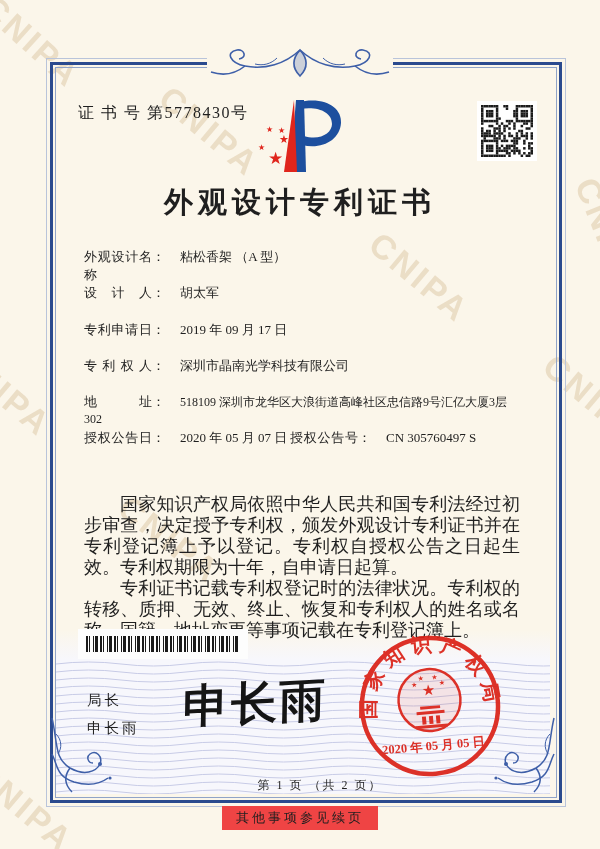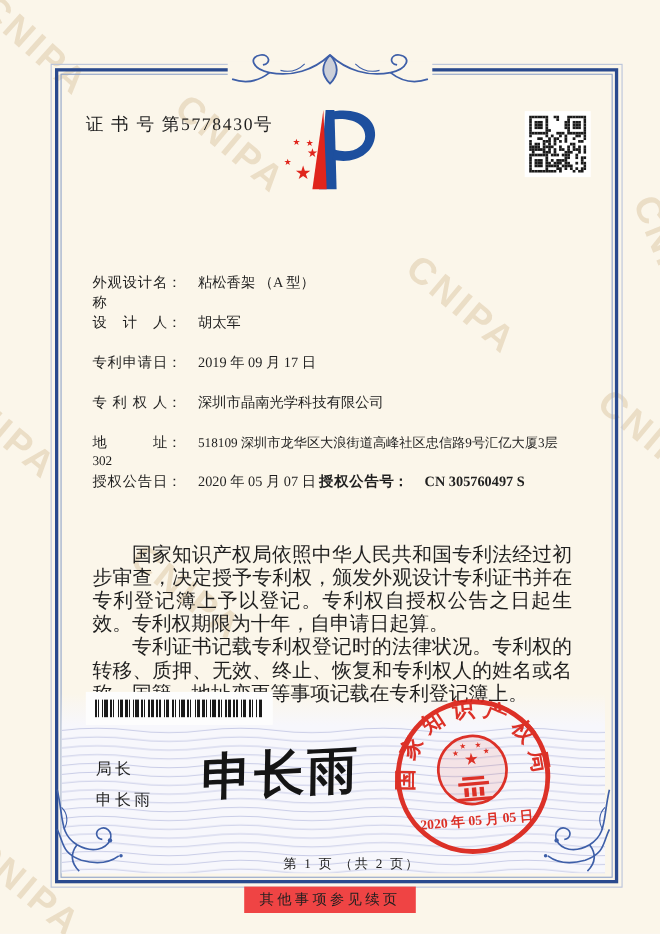--- a/index.html
+++ b/index.html
@@ -23,21 +23,21 @@
   .qr-box svg{position:absolute;left:4px;top:4px;}
   .title{position:absolute;left:0;top:183px;width:600px;text-align:center;
          font-size:29px;font-weight:bold;letter-spacing:5px;}
   
   .fields{position:absolute;left:84px;top:248px;width:440px;font-size:13px;}
   .row{position:relative;height:36.3px;}
   .lbl{display:inline-block;width:68px;text-align:justify;text-align-last:justify;
        vertical-align:top;}
   .val{margin-left:15px;}
   .val-sm{font-size:12px;letter-spacing:0;}
-  .grp2{position:absolute;left:206px;top:0;font-weight:bold;}
+  .grp2{position:absolute;left:206px;top:0;}
   
   .body-text{position:absolute;left:84px;top:494px;width:436px;font-size:18px;
              line-height:21px;text-align:justify;}
   .body-text p{margin:0;text-indent:2em;}
   
   .barcode-box{position:absolute;left:78px;top:629px;width:170px;height:30px;background:#fdfdfd;}
   .barcode{position:absolute;left:8px;top:7px;width:154px;height:16px;
     background:repeating-linear-gradient(90deg,#1a1a1a 0 2px,transparent 2px 3px,
       #1a1a1a 3px 4px,transparent 4px 7px,#1a1a1a 7px 8px,transparent 8px 9px,
       #1a1a1a 9px 12px,transparent 12px 14px);}
@@ -366,20 +366,21 @@
           <rect x="49.52" y="29.71" width="2.48" height="2.48"></rect>
           <rect x="49.52" y="32.19" width="2.48" height="2.48"></rect>
           <rect x="49.52" y="37.14" width="2.48" height="2.48"></rect>
           <rect x="49.52" y="42.10" width="2.48" height="2.48"></rect>
           <rect x="49.52" y="44.57" width="2.48" height="2.48"></rect>
           <rect x="49.52" y="47.05" width="2.48" height="2.48"></rect>
         </g>
       </svg>
   </div>
 
+  <div class="title">外观设计专利证书</div>
 
   <div class="fields">
     <div class="row">
       <span class="lbl">外观设计名称</span><span>：</span><span class="val">粘松香架 （A 型）</span>
     </div>
     <div class="row">
       <span class="lbl">设计人</span><span>：</span><span class="val">胡太军</span>
     </div>
     <div class="row">
       <span class="lbl">专利申请日</span><span>：</span><span class="val">2019 年 09 月 17 日</span>

